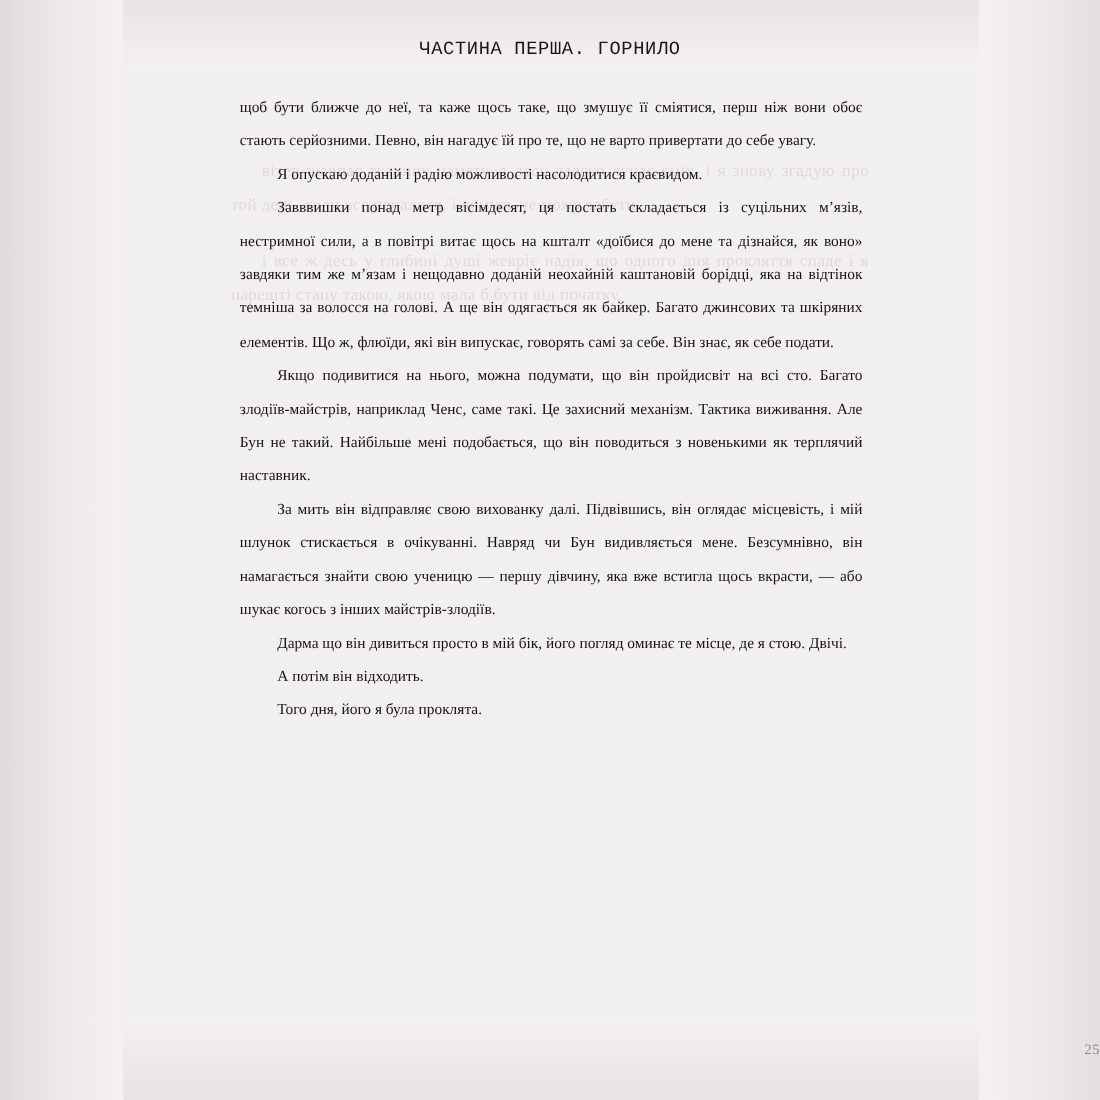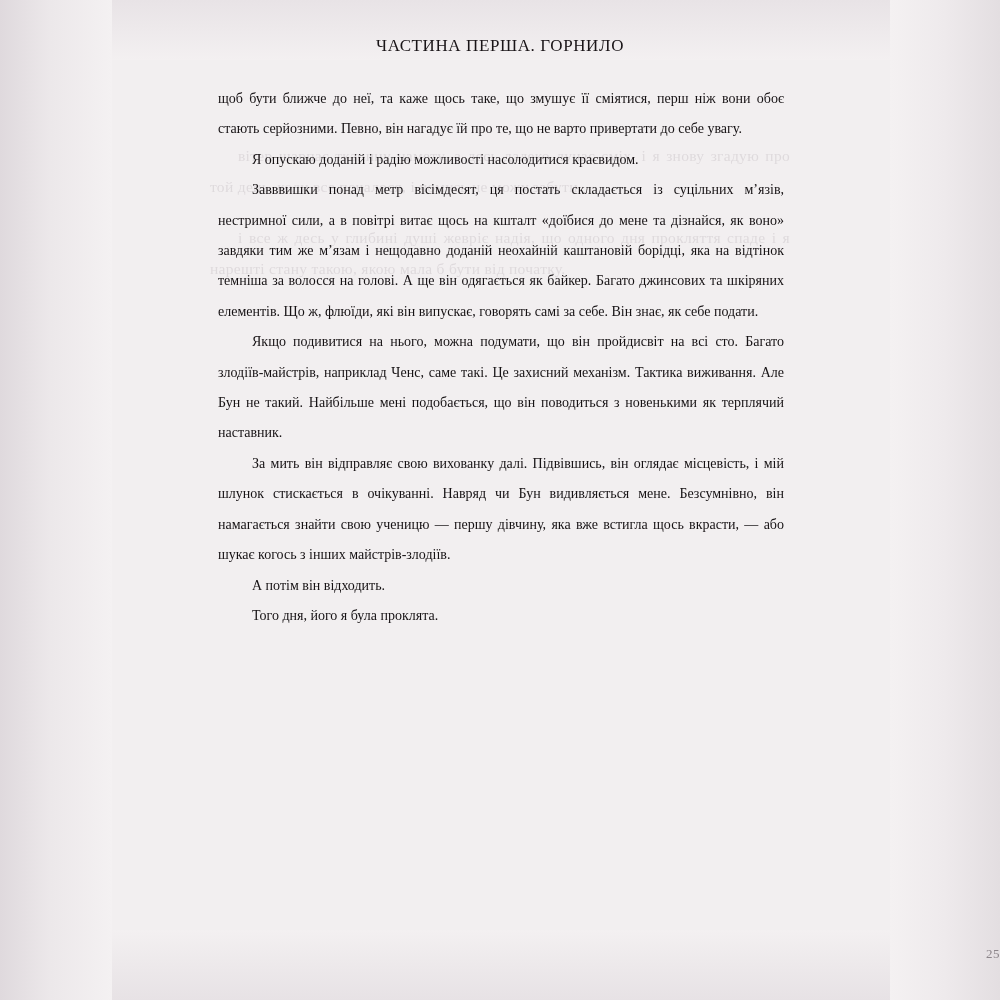--- a/index.html
+++ b/index.html
@@ -83,21 +83,21 @@
   .running-head {
     position: absolute;
     top: 36px;
     left: 0;
     width: 1000px;
     text-align: center;
     font-size: 17px;
     letter-spacing: 0.6px;
     color: #191417;
     text-transform: uppercase;
-    font-family: Liberation Serif, serif;
+    font-family: Liberation Mono, monospace;
   }
 
   .body-text {
     position: absolute;
     left: 218px;
     top: 84px;
     width: 566px;
     color: #161214;
     font-size: 14px;
     line-height: 30.4px;
@@ -142,20 +142,21 @@
   <div class="page-content">
 
     <div class="running-head">ЧАСТИНА ПЕРША. ГОРНИЛО</div>
 
     <div class="body-text">
       <p class="noindent">щоб бути ближче до неї, та каже щось таке, що змушує її сміятися, перш ніж вони обоє стають серйозними. Певно, він нагадує їй про те, що не варто привертати до себе увагу.</p>
       <p>Я опускаю доданій і радію можливості насолодитися краєвидом.</p>
       <p>Завввишки понад метр вісімдесят, ця постать складається із суцільних м’язів, нестримної сили, а в повітрі витає щось на кшталт «доїбися до мене та дізнайся, як воно» завдяки тим же м’язам і нещодавно доданій неохайній каштановій борідці, яка на відтінок темніша за волосся на голові. А ще він одягається як байкер. Багато джинсових та шкіряних елементів. Що ж, флюїди, які він випускає, говорять самі за себе. Він знає, як себе подати.</p>
       <p>Якщо подивитися на нього, можна подумати, що він пройдисвіт на всі сто. Багато злодіїв-майстрів, наприклад Ченс, саме такі. Це захисний механізм. Тактика виживання. Але Бун не такий. Найбільше мені подобається, що він поводиться з новенькими як терплячий наставник.</p>
       <p>За мить він відправляє свою вихованку далі. Підвівшись, він оглядає місцевість, і мій шлунок стискається в очікуванні. Навряд чи Бун видивляється мене. Безсумнівно, він намагається знайти свою ученицю — першу дівчину, яка вже встигла щось вкрасти, — або шукає когось з інших майстрів-злодіїв.</p>
+      <p>Дарма що він дивиться просто в мій бік, його погляд оминає те місце, де я стою. Двічі.</p>
       <p>А потім він відходить.</p>
       <p>Того дня, його я була проклята.</p>
     </div>
 
     <div class="folio">25</div>
 
   </div>
 </div>
 
 </body></html>

